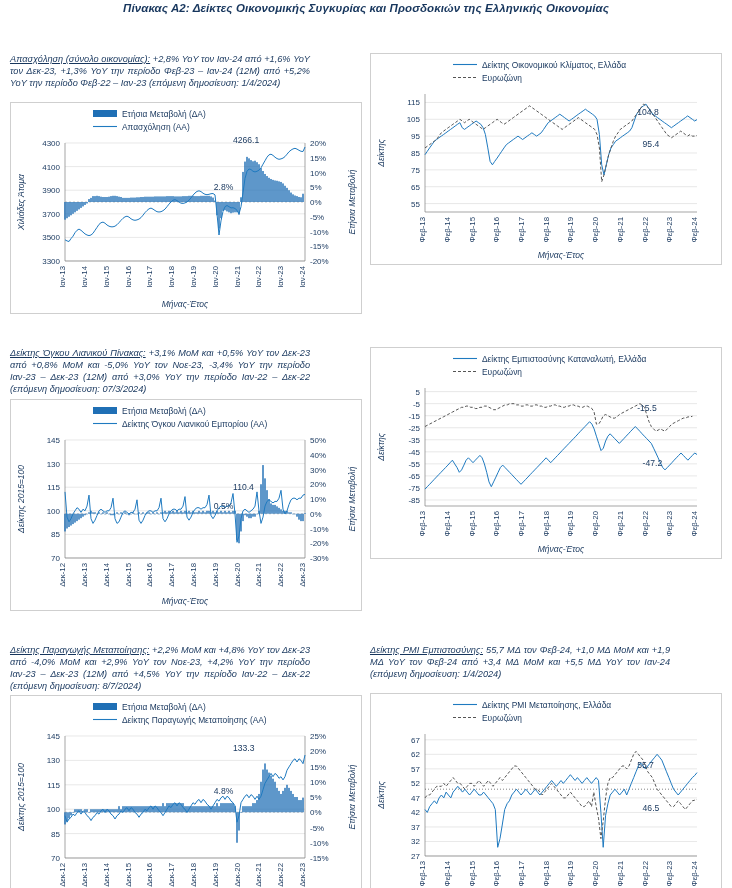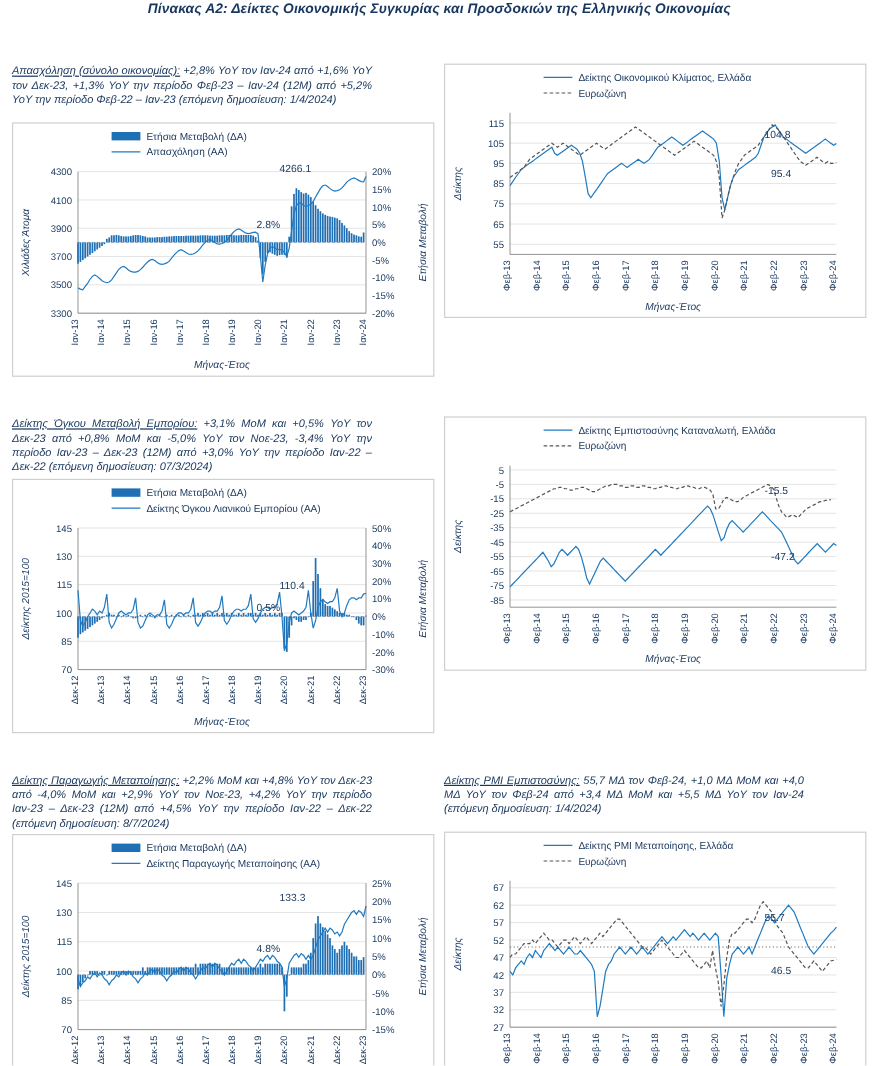--- a/index.html
+++ b/index.html
@@ -297,21 +297,21 @@
             <line x1="82" x2="106" y1="23.5" y2="23.5" stroke="#555555" stroke-width="1" stroke-dasharray="3 2"></line>
             <text x="111" y="26.5" class="legend-txt">Ευρωζώνη</text>
             <text x="266.15999999999997" y="60.62285714285714" class="dlabel" text-anchor="start">104.8</text>
             <text x="271.6" y="93.46857142857141" class="dlabel" text-anchor="start">95.4</text>
           </svg>
       </div>
     </div>
 
     <div class="cell">
       <div class="note">
-        <span class="lead">Δείκτης Όγκου Μεταβολή Εμπορίου:</span><span class="ital"> +3,1% ΜοΜ και +0,5% YoY τον Δεκ-23 από +0,8% ΜοΜ και -5,0% YoY τον Νοε-23, -3,4% YoY την περίοδο Ιαν-23 – Δεκ-23 (12Μ) από +3,0% YoY την περίοδο Ιαν-22 – Δεκ-22 </span><span class="ital">(επόμενη δημοσίευση: 07/3/2024)</span>
+        <span class="lead">Δείκτης Όγκου Λιανικού Πίνακας:</span><span class="ital"> +3,1% ΜοΜ και +0,5% YoY τον Δεκ-23 από +0,8% ΜοΜ και -5,0% YoY τον Νοε-23, -3,4% YoY την περίοδο Ιαν-23 – Δεκ-23 (12Μ) από +3,0% YoY την περίοδο Ιαν-22 – Δεκ-22 </span><span class="ital">(επόμενη δημοσίευση: 07/3/2024)</span>
       </div>
       <div class="chart-box">
         <svg id="svg-retail-volume" width="350" height="210" viewBox="0 0 350 210">
             <line x1="54" x2="294" y1="158" y2="158" class="gridline"></line>
             <text x="49" y="161" text-anchor="end" class="tick">70</text>
             <line x1="54" x2="294" y1="134.4" y2="134.4" class="gridline"></line>
             <text x="49" y="137.4" text-anchor="end" class="tick">85</text>
             <line x1="54" x2="294" y1="110.8" y2="110.8" class="gridline"></line>
             <text x="49" y="113.8" text-anchor="end" class="tick">100</text>
             <line x1="54" x2="294" y1="87.2" y2="87.2" class="gridline"></line>
@@ -703,21 +703,21 @@
             <line x1="82" x2="106" y1="23.5" y2="23.5" stroke="#1f7ac0" stroke-width="1.1"></line>
             <text x="111" y="26.5" class="legend-txt">Δείκτης Παραγωγής Μεταποίησης (ΑΑ)</text>
             <text x="222" y="55.03199999999998" class="dlabel" text-anchor="start">133.3</text>
             <text x="202.8" y="97.61" class="dlabel" text-anchor="start">4.8%</text>
           </svg>
       </div>
     </div>
 
     <div class="cell">
       <div class="note">
-        <span class="lead">Δείκτης PMI Εμπιστοσύνης:</span><span class="ital"> 55,7 ΜΔ τον Φεβ-24, +1,0 ΜΔ ΜοΜ και +4,0 ΜΔ YoY τον Φεβ-24 από +3,4 ΜΔ ΜοΜ και +5,5 ΜΔ YoY τον Ιαν-24 </span><span class="ital">(επόμενη δημοσίευση: 1/4/2024)</span>
+        <span class="lead">Δείκτης PMI Εμπιστοσύνης:</span><span class="ital"> 55,7 ΜΔ τον Φεβ-24, +1,0 ΜΔ ΜοΜ και +1,9 ΜΔ YoY τον Φεβ-24 από +3,4 ΜΔ ΜοΜ και +5,5 ΜΔ YoY τον Ιαν-24 </span><span class="ital">(επόμενη δημοσίευση: 1/4/2024)</span>
       </div>
       <div class="chart-box tall">
         <svg id="svg-pmi-manufacturing" width="350" height="214" viewBox="0 0 350 214">
             <line x1="54" x2="326" y1="45.80952380952381" y2="45.80952380952381" class="gridline"></line>
             <text x="49" y="48.80952380952381" text-anchor="end" class="tick">67</text>
             <line x1="54" x2="326" y1="60.33333333333333" y2="60.33333333333333" class="gridline"></line>
             <text x="49" y="63.33333333333333" text-anchor="end" class="tick">62</text>
             <line x1="54" x2="326" y1="74.85714285714286" y2="74.85714285714286" class="gridline"></line>
             <text x="49" y="77.85714285714286" text-anchor="end" class="tick">57</text>
             <line x1="54" x2="326" y1="89.38095238095238" y2="89.38095238095238" class="gridline"></line>

